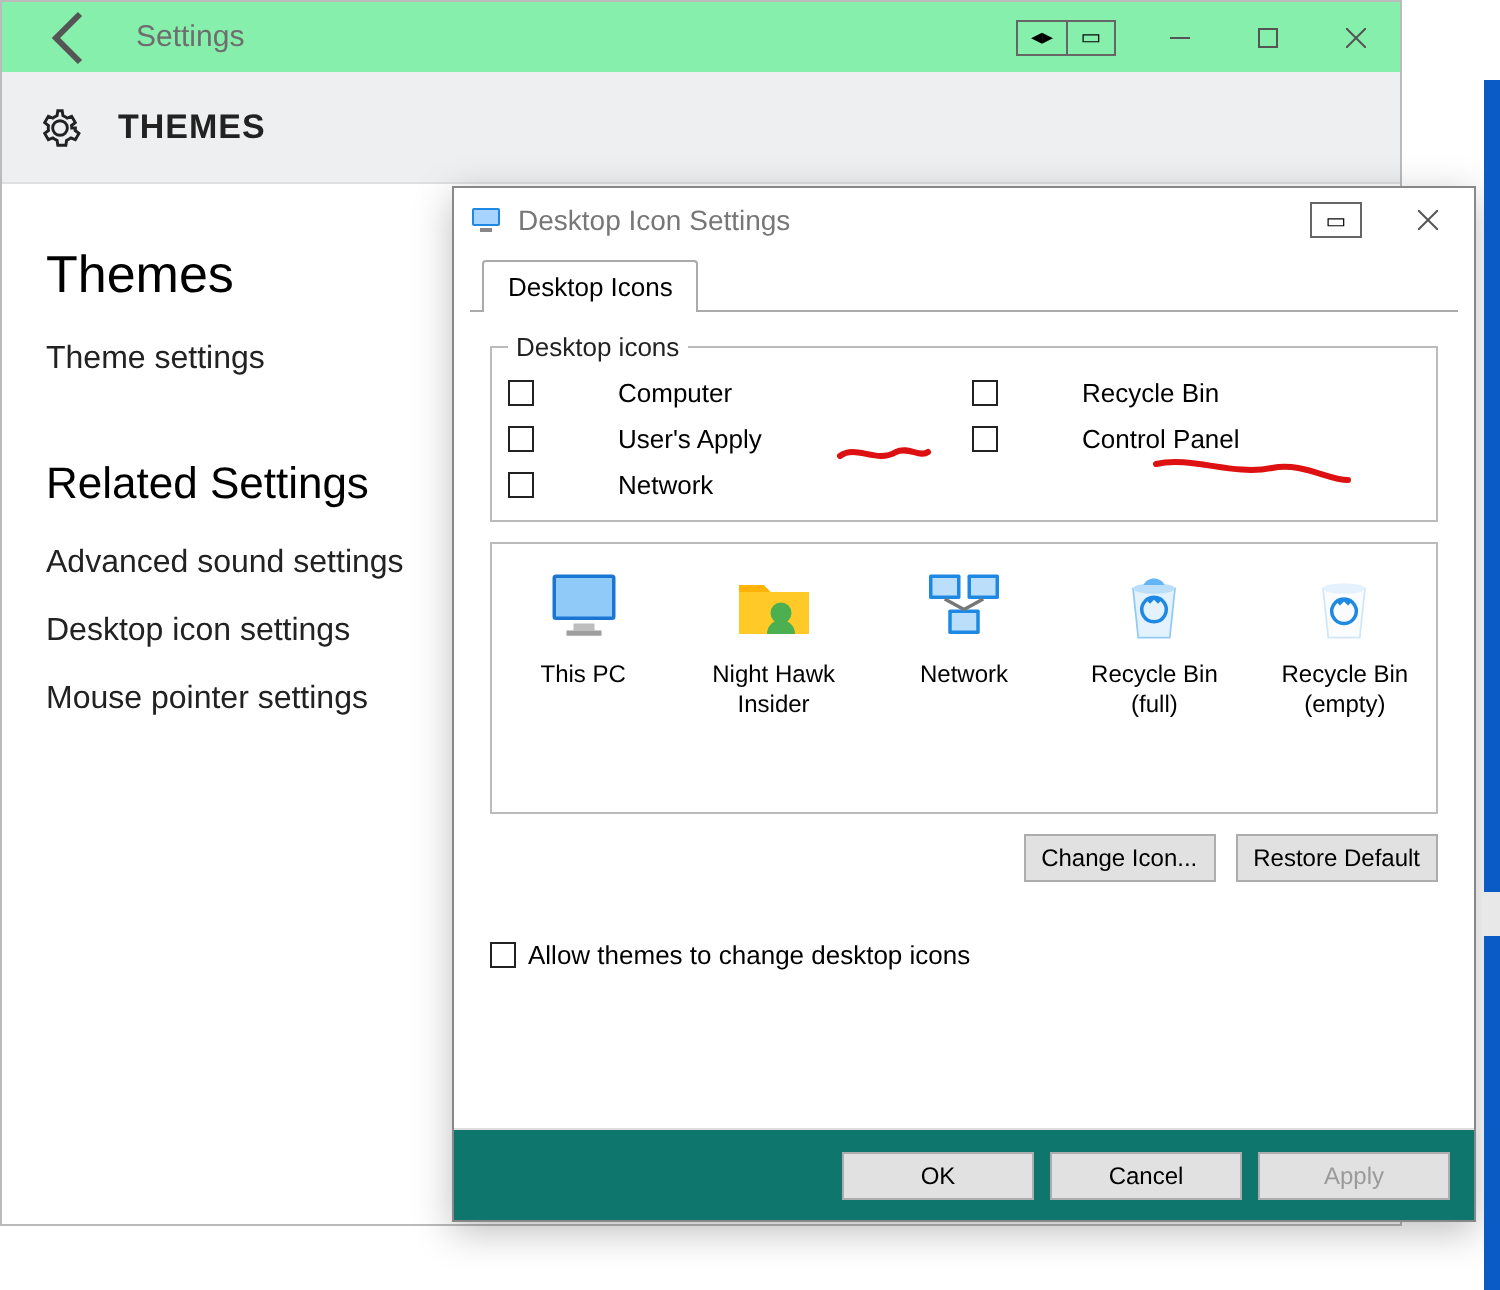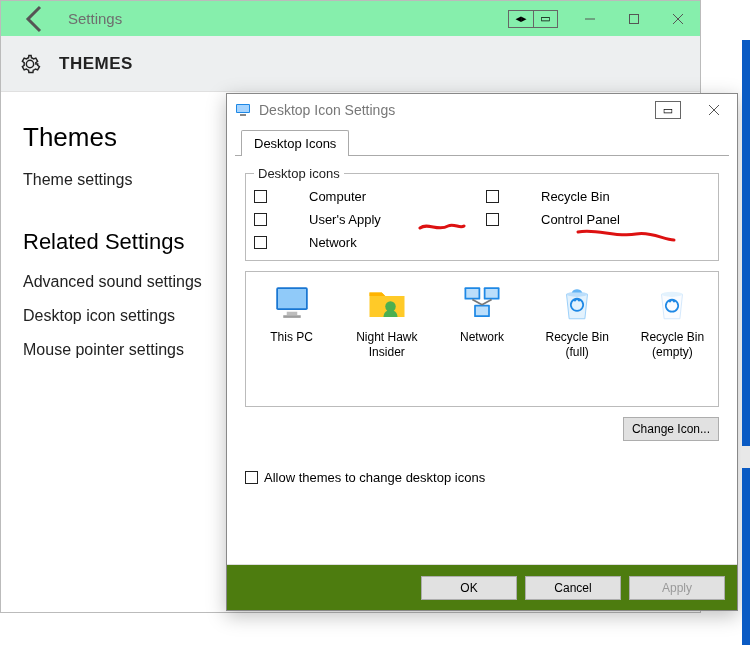--- a/index.html
+++ b/index.html
@@ -80,21 +80,21 @@
   .std-btn {
     min-width:96px; height:24px; font-size:12px; background:#e1e1e1;
     border:1px solid #adadad; padding:0 8px; display:flex; align-items:center; justify-content:center;
   }
 
   .allow-row { display:flex; align-items:center; margin-top:29px; font-size:13px; }
   .allow-row .cbox { width:13px; height:13px; border:1px solid #222; margin-right:6px; }
 
   .dlg-footer {
     position:absolute; bottom:0; left:0; right:0; height:46px;
-    background:#4d7c0f; border-top:1px solid #ddd;
+    background:#0f766e; border-top:1px solid #ddd;
     display:flex; justify-content:flex-end; align-items:center; gap:8px; padding-right:12px;
   }
   .dlg-footer .std-btn.disabled { color:#9a9a9a; }
 
   
   .annot { position:absolute; pointer-events:none; }
 
   
   .desk-strip { position:absolute; right:0; top:40px; width:8px; bottom:0; background:#0a5bc4; }
   .desk-strip::before { content:""; position:absolute; left:0; top:406px; width:8px; height:22px; background:#e8e8e8; }
@@ -264,20 +264,21 @@
               <ellipse cx="24" cy="14" rx="12" ry="3" fill="#e3f2fd"></ellipse>
               <path d="M24 20a7 7 0 1 0 .01 0M24 20l-3 3m3-3l3 3" fill="none" stroke="#1e88e5" stroke-width="2"></path>
             </svg>
         </div>
         <div class="lbl">Recycle Bin (empty)</div>
       </div>
     </div>
 
     <div class="preview-btn-row">
       <div class="std-btn">Change Icon...</div>
+      <div class="std-btn">Restore Default</div>
     </div>
 
     <label class="allow-row">
       <span class="cbox"></span>
       <span>Allow themes to change desktop icons</span>
     </label>
 
   </div>
 
   <div class="dlg-footer">

